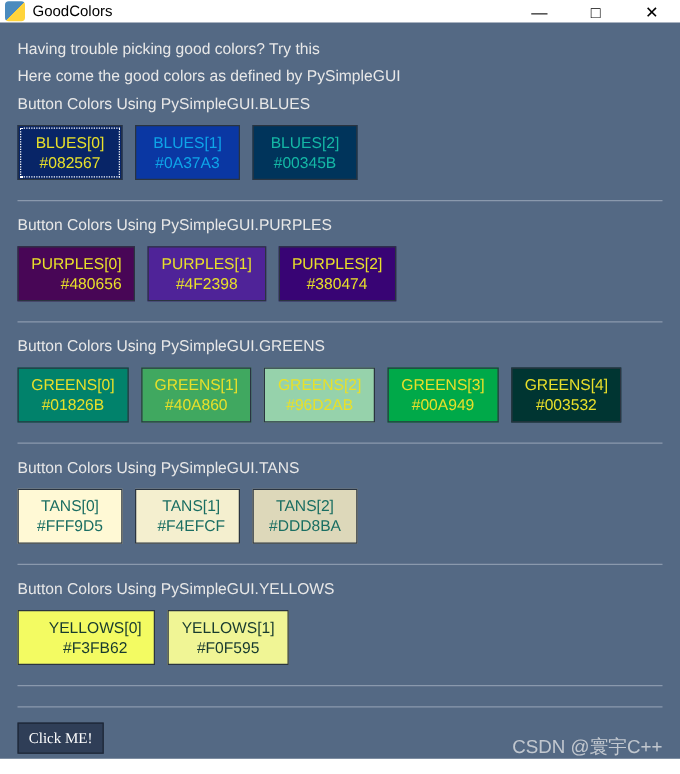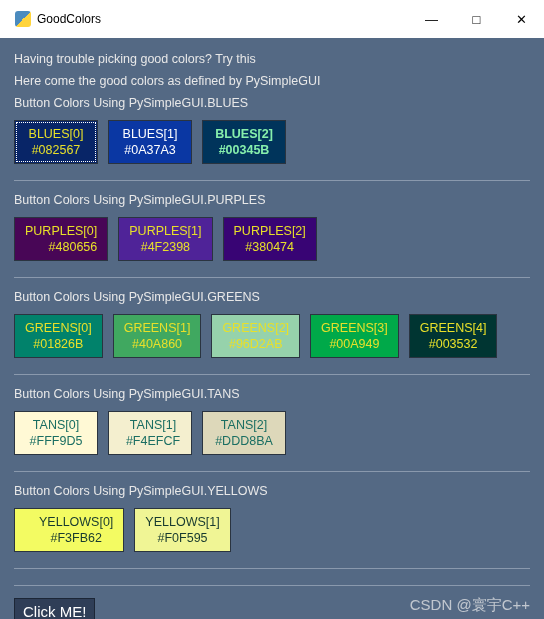--- a/index.html
+++ b/index.html
@@ -2,22 +2,22 @@
 <html><head>
 <meta charset="utf-8">
 <style>
   * { box-sizing: border-box; margin: 0; padding: 0; }
   body {
     width: 544px; height: 619px; overflow: hidden;
     font-family: "Segoe UI", Arial, sans-serif;
     background: #fff;
   }
   .titlebar {
-    height: 38px; background: #fff; display: flex; align-items: center;
-    padding-left: 15px; font-size: 12px; color: #000;
+    height: 18px; background: #fff; display: flex; align-items: center;
+    padding-left: 4px; font-size: 12px; color: #000;
   }
   .titlebar .ico {
     width: 16px; height: 16px; margin-right: 6px; position: relative;
     background: linear-gradient(135deg,#4b8bbe 50%,#ffd43b 50%);
     border-radius: 3px;
   }
   .titlebar .spacer { flex: 1; }
   .titlebar .ctrl { width: 45px; height: 30px; display: flex; align-items: center; justify-content: center; font-size: 13px; font-family: Arial; }
   .client {
     background: #546984; height: calc(619px - 30px);
@@ -30,24 +30,24 @@
     min-width: 84px; padding: 5px 10px;
     text-align: center; font-size: 12.5px; line-height: 16px;
     border: 1px solid #2a3440; cursor: pointer;
     display: flex; flex-direction: column; align-items: center; justify-content: center;
     color: #e8e02a;
   }
   .btn.focus { outline: 1px dotted #fff; outline-offset: -3px; }
   hr.sep { border: none; border-top: 1px solid #8a99ad; margin: 16px 0 12px 0; }
   .click-me {
     background: #2f3e57; color: #fff; border: 1px solid #1c2636;
-    padding: 4px 8px; font-size: 15px; cursor: pointer;
+    padding: 4px 8px; font-size: 12px; cursor: pointer; font-family: Liberation Serif, serif;
   }
   .watermark {
-    position: absolute; right: 14px; bottom: 12px;
+    position: absolute; right: 14px; bottom: 0;
     color: rgba(235,235,235,0.72); font-size: 15px; pointer-events: none;
   }
   .wrap { position: relative; }
 </style>
 </head>
 <body>
 
 <div class="wrap">
   <div class="titlebar">
     <span class="ico"></span>
@@ -62,25 +62,25 @@
     <div class="txt">Having trouble picking good colors? Try this</div>
     <div class="txt">Here come the good colors as defined by PySimpleGUI</div>
 
     <div id="sections">
         <div class="sec-title">Button Colors Using PySimpleGUI.BLUES</div>
         <div class="row">
           <div class="btn focus" style="background: rgb(8, 37, 103); color: rgb(232, 224, 42);">
             <span>BLUES[0]</span>
             <span>#082567</span>
           </div>
-          <div class="btn" style="background: rgb(10, 55, 163); color: #ffffff;">
+          <div class="btn" style="background: rgb(10, 55, 163); color: #0ea5e9;">
             <span>BLUES[1]</span>
             <span>#0A37A3</span>
           </div>
-          <div class="btn" style="background: rgb(0, 52, 91); color: #86efac; font-weight: bold;">
+          <div class="btn" style="background: rgb(0, 52, 91); color: #14b8a6;">
             <span>BLUES[2]</span>
             <span>#00345B</span>
           </div>
         </div>
         <hr class="sep">
         <div class="sec-title">Button Colors Using PySimpleGUI.PURPLES</div>
         <div class="row">
           <div class="btn" style="background: rgb(72, 6, 86); color: rgb(232, 224, 42); align-items: flex-end;">
             <span>PURPLES[0]</span>
             <span>#480656</span>

